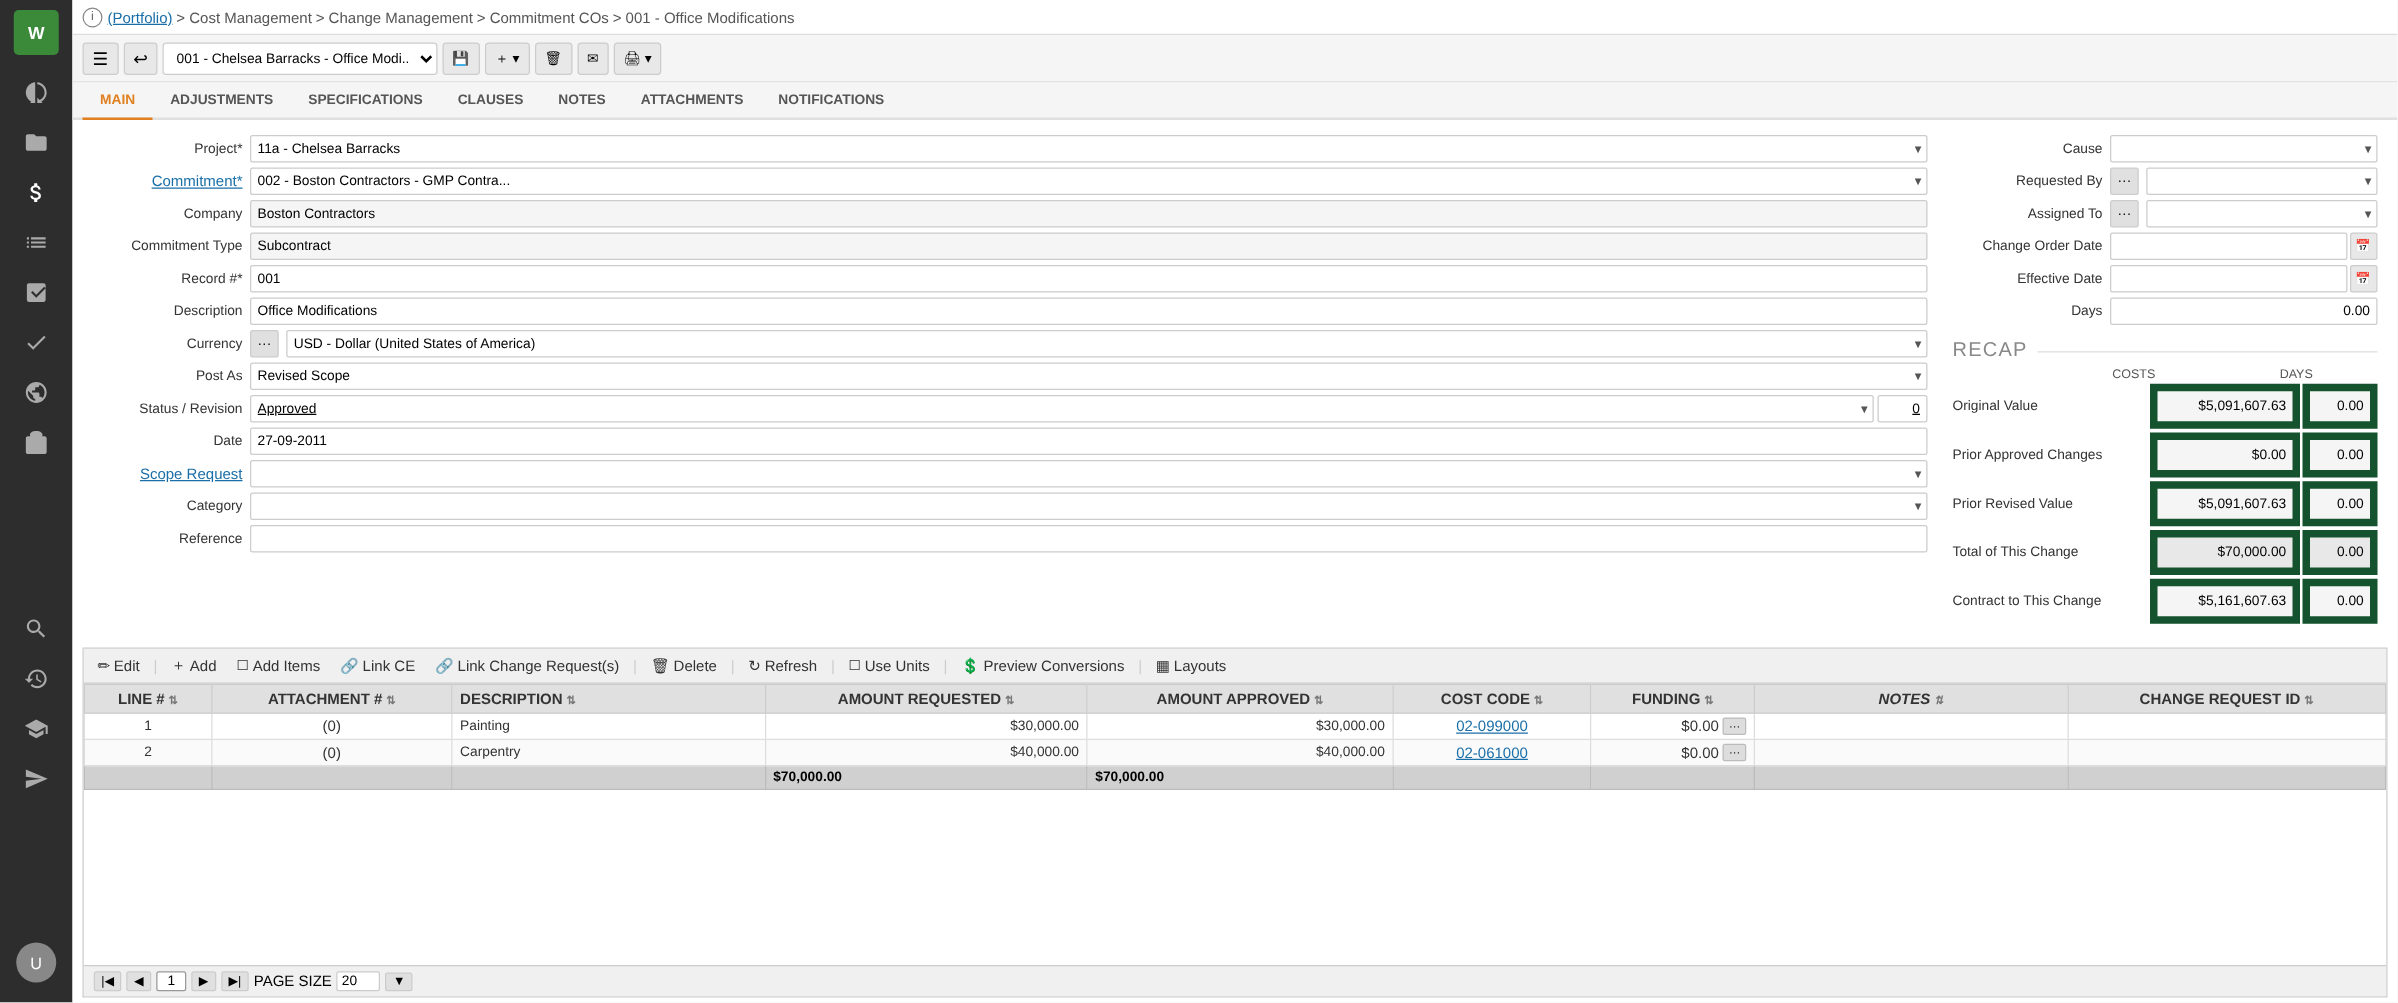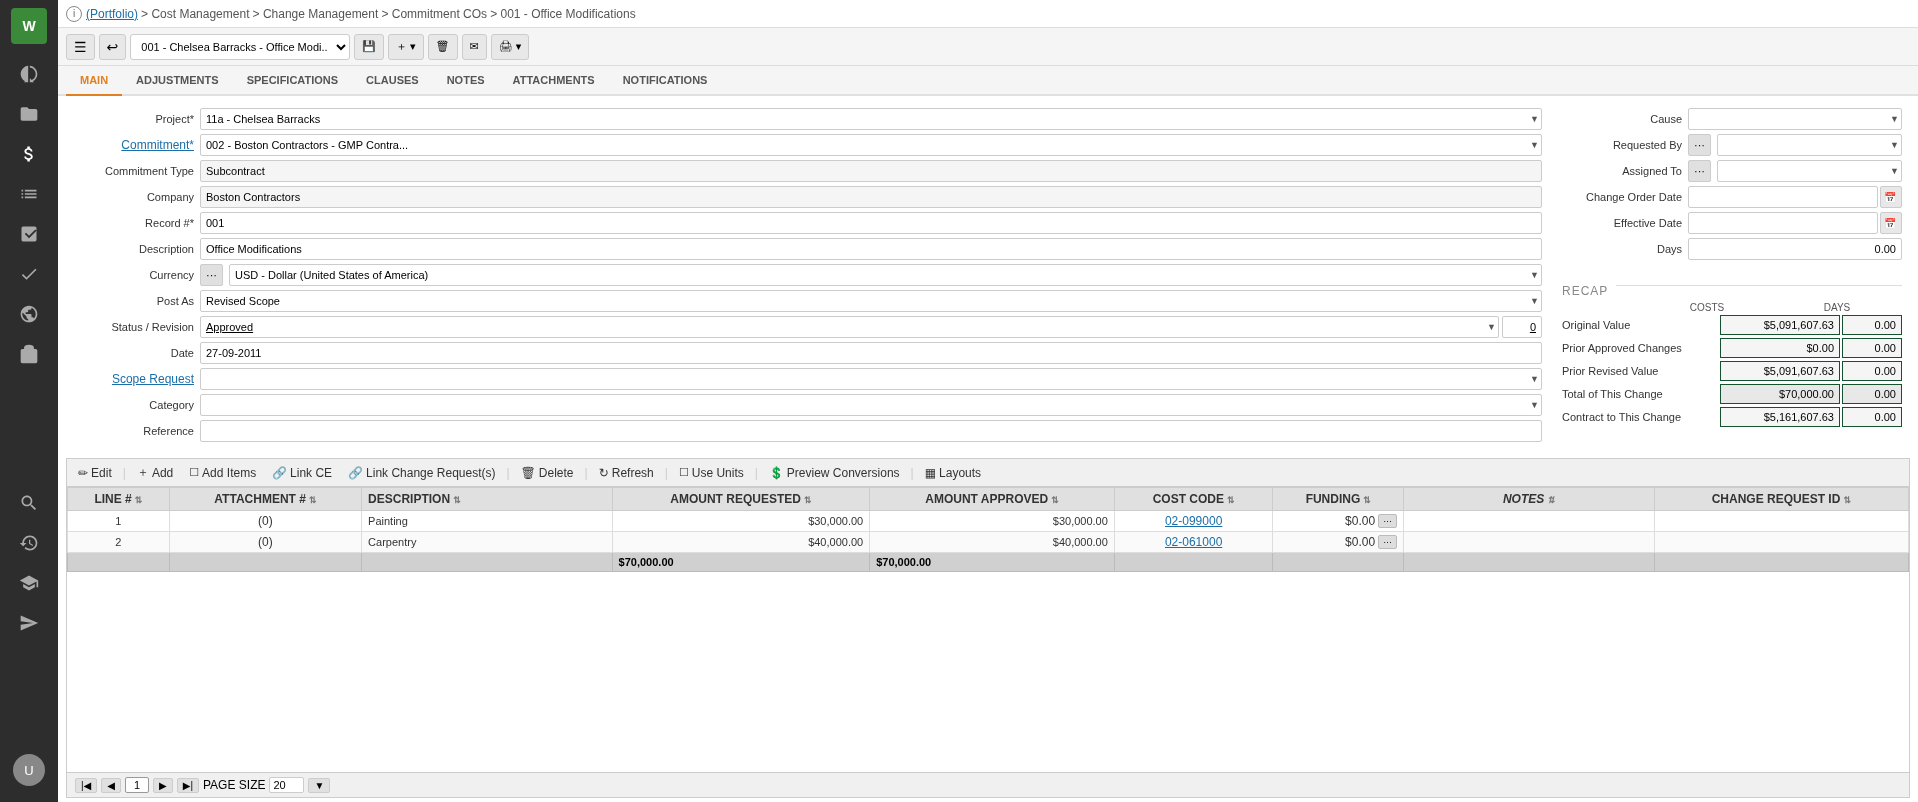--- a/index.html
+++ b/index.html
@@ -200,26 +200,25 @@
       cursor: pointer;
       font-size: 10px;
       height: 22px;
     }
     .recap-header {
       display: flex;
       align-items: center;
       margin-bottom: 4px;
     }
     .recap-title {
-      font-size: 12px;
+      font-size: 16px;
       color: #888;
       text-transform: uppercase;
       letter-spacing: 1px;
       margin-right: 8px;
-      margin-top: 12px;
     }
     .recap-line { flex: 1; height: 1px; background: #ddd; }
     .recap-cols-header {
       display: flex;
       justify-content: flex-end;
       gap: 0;
       margin-bottom: 2px;
     }
     .recap-col-label {
       font-size: 10px;
@@ -233,26 +232,26 @@
       align-items: center;
       margin-bottom: 3px;
     }
     .recap-row-label {
       font-size: 11px;
       color: #333;
       flex: 1;
     }
     .recap-value {
       width: 120px;
-      border: 1px solid #14532d;
+      border: 6px solid #14532d;
       background: #f5f5f5;
       text-align: right;
       padding: 1px 5px;
       font-size: 11px;
-      height: 20px;
+      height: 36px;
       display: flex; align-items: center; justify-content: flex-end;
     }
     .recap-value.total-row { background: #e8e8e8; }
 
     
     .grid-container {
       flex: 1;
       border: 1px solid #ccc;
       margin: 4px 8px;
       display: flex;
@@ -517,27 +516,27 @@
         <span class="form-label"><a>Commitment*</a></span>
         <div class="form-select-wrapper">
           <select class="form-select">
             <option>002 - Boston Contractors - GMP Contra...</option>
           </select>
           <span class="select-arrow">▼</span>
         </div>
       </div>
 
       <div class="form-row">
+        <span class="form-label">Company</span>
+        <input class="form-input readonly" type="text" readonly="" value="Boston Contractors" style="">
+      </div>
+
+      <div class="form-row">
         <span class="form-label">Commitment Type</span>
         <input class="form-input readonly" type="text" readonly="" value="Subcontract" style="">
-      </div>
-
-      <div class="form-row">
-        <span class="form-label">Company</span>
-        <input class="form-input readonly" type="text" readonly="" value="Boston Contractors" style="">
       </div>
 
       <div class="form-row">
         <span class="form-label">Record #*</span>
         <input class="form-input" type="text" value="001" style="">
       </div>
 
       <div class="form-row">
         <span class="form-label">Description</span>
         <input class="form-input" type="text" value="Office Modifications" style="">

